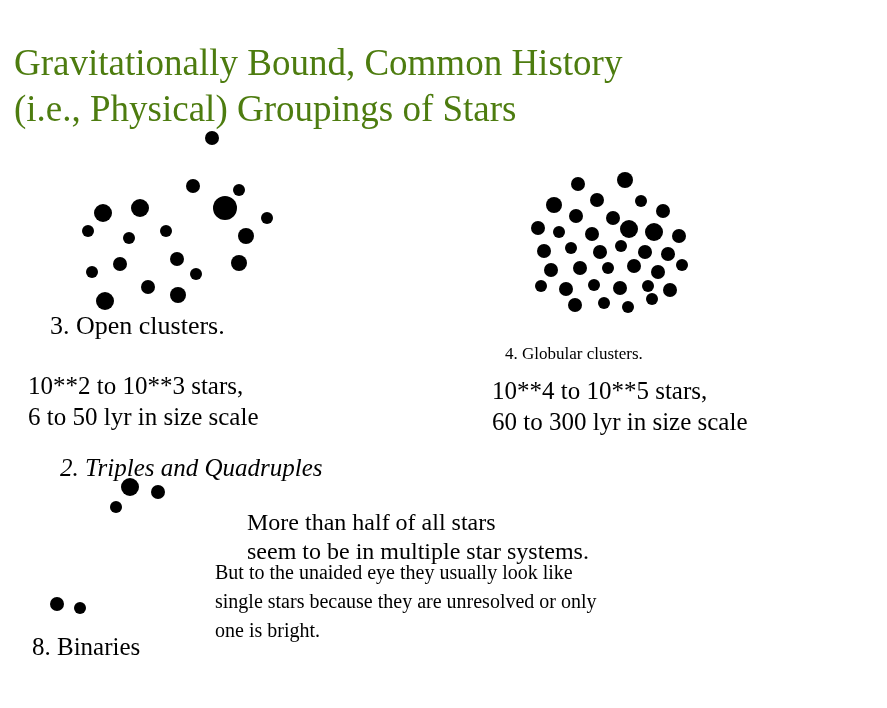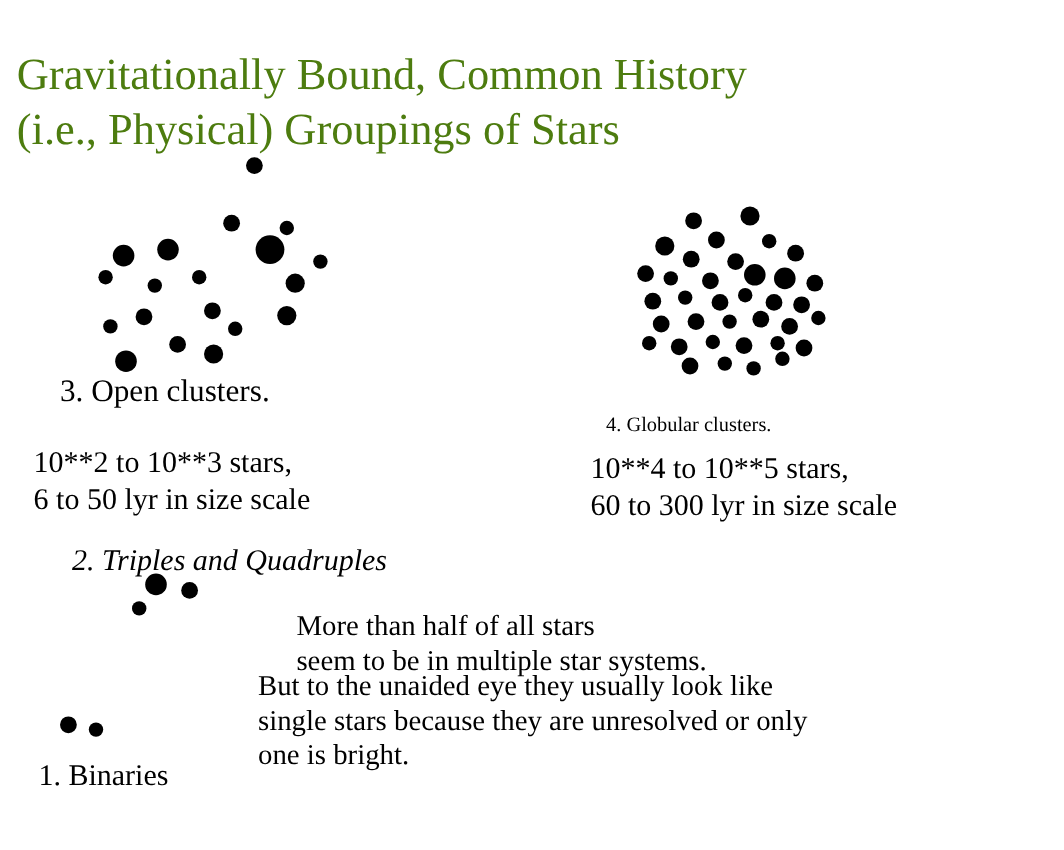--- a/index.html
+++ b/index.html
@@ -84,21 +84,21 @@
   #note-1 {
     left: 215px;
     top: 508px;
     font-size: 24px;
     line-height: 29px;
     margin-left: 32px;
   }
   #note-2 {
     left: 215px;
     top: 558px;
-    font-size: 24px;
+    font-size: 20px;
     line-height: 29px;
   }
   #credit {
     left: 668px;
     top: 641px;
     font-size: 25px;
     line-height: 30px;
   }
 </style>
 </head>
@@ -180,21 +180,21 @@
 
   <div class="label" id="open-clusters-title">3. Open clusters.</div>
   <div class="label" id="open-clusters-desc">10**2 to 10**3 stars,
 6 to 50 lyr in size scale</div>
 
   <div class="label" id="globular-title">4. Globular clusters.</div>
   <div class="label" id="globular-desc">10**4  to 10**5 stars,
 60 to 300 lyr in size scale</div>
 
   <div class="label" id="triples-label">2. Triples and Quadruples</div>
-  <div class="label" id="binaries-label">1. Binaries</div>
+  <div class="label" id="binaries-label">8. Binaries</div>
 
   <div class="label" id="note-1">   More than half of all stars
  seem to be in multiple star systems.</div>
   <div class="label" id="note-2">But to the unaided eye they usually look like
 single stars because they are unresolved or only
 one is bright.</div>
 
 </div>
 
 </body></html>

